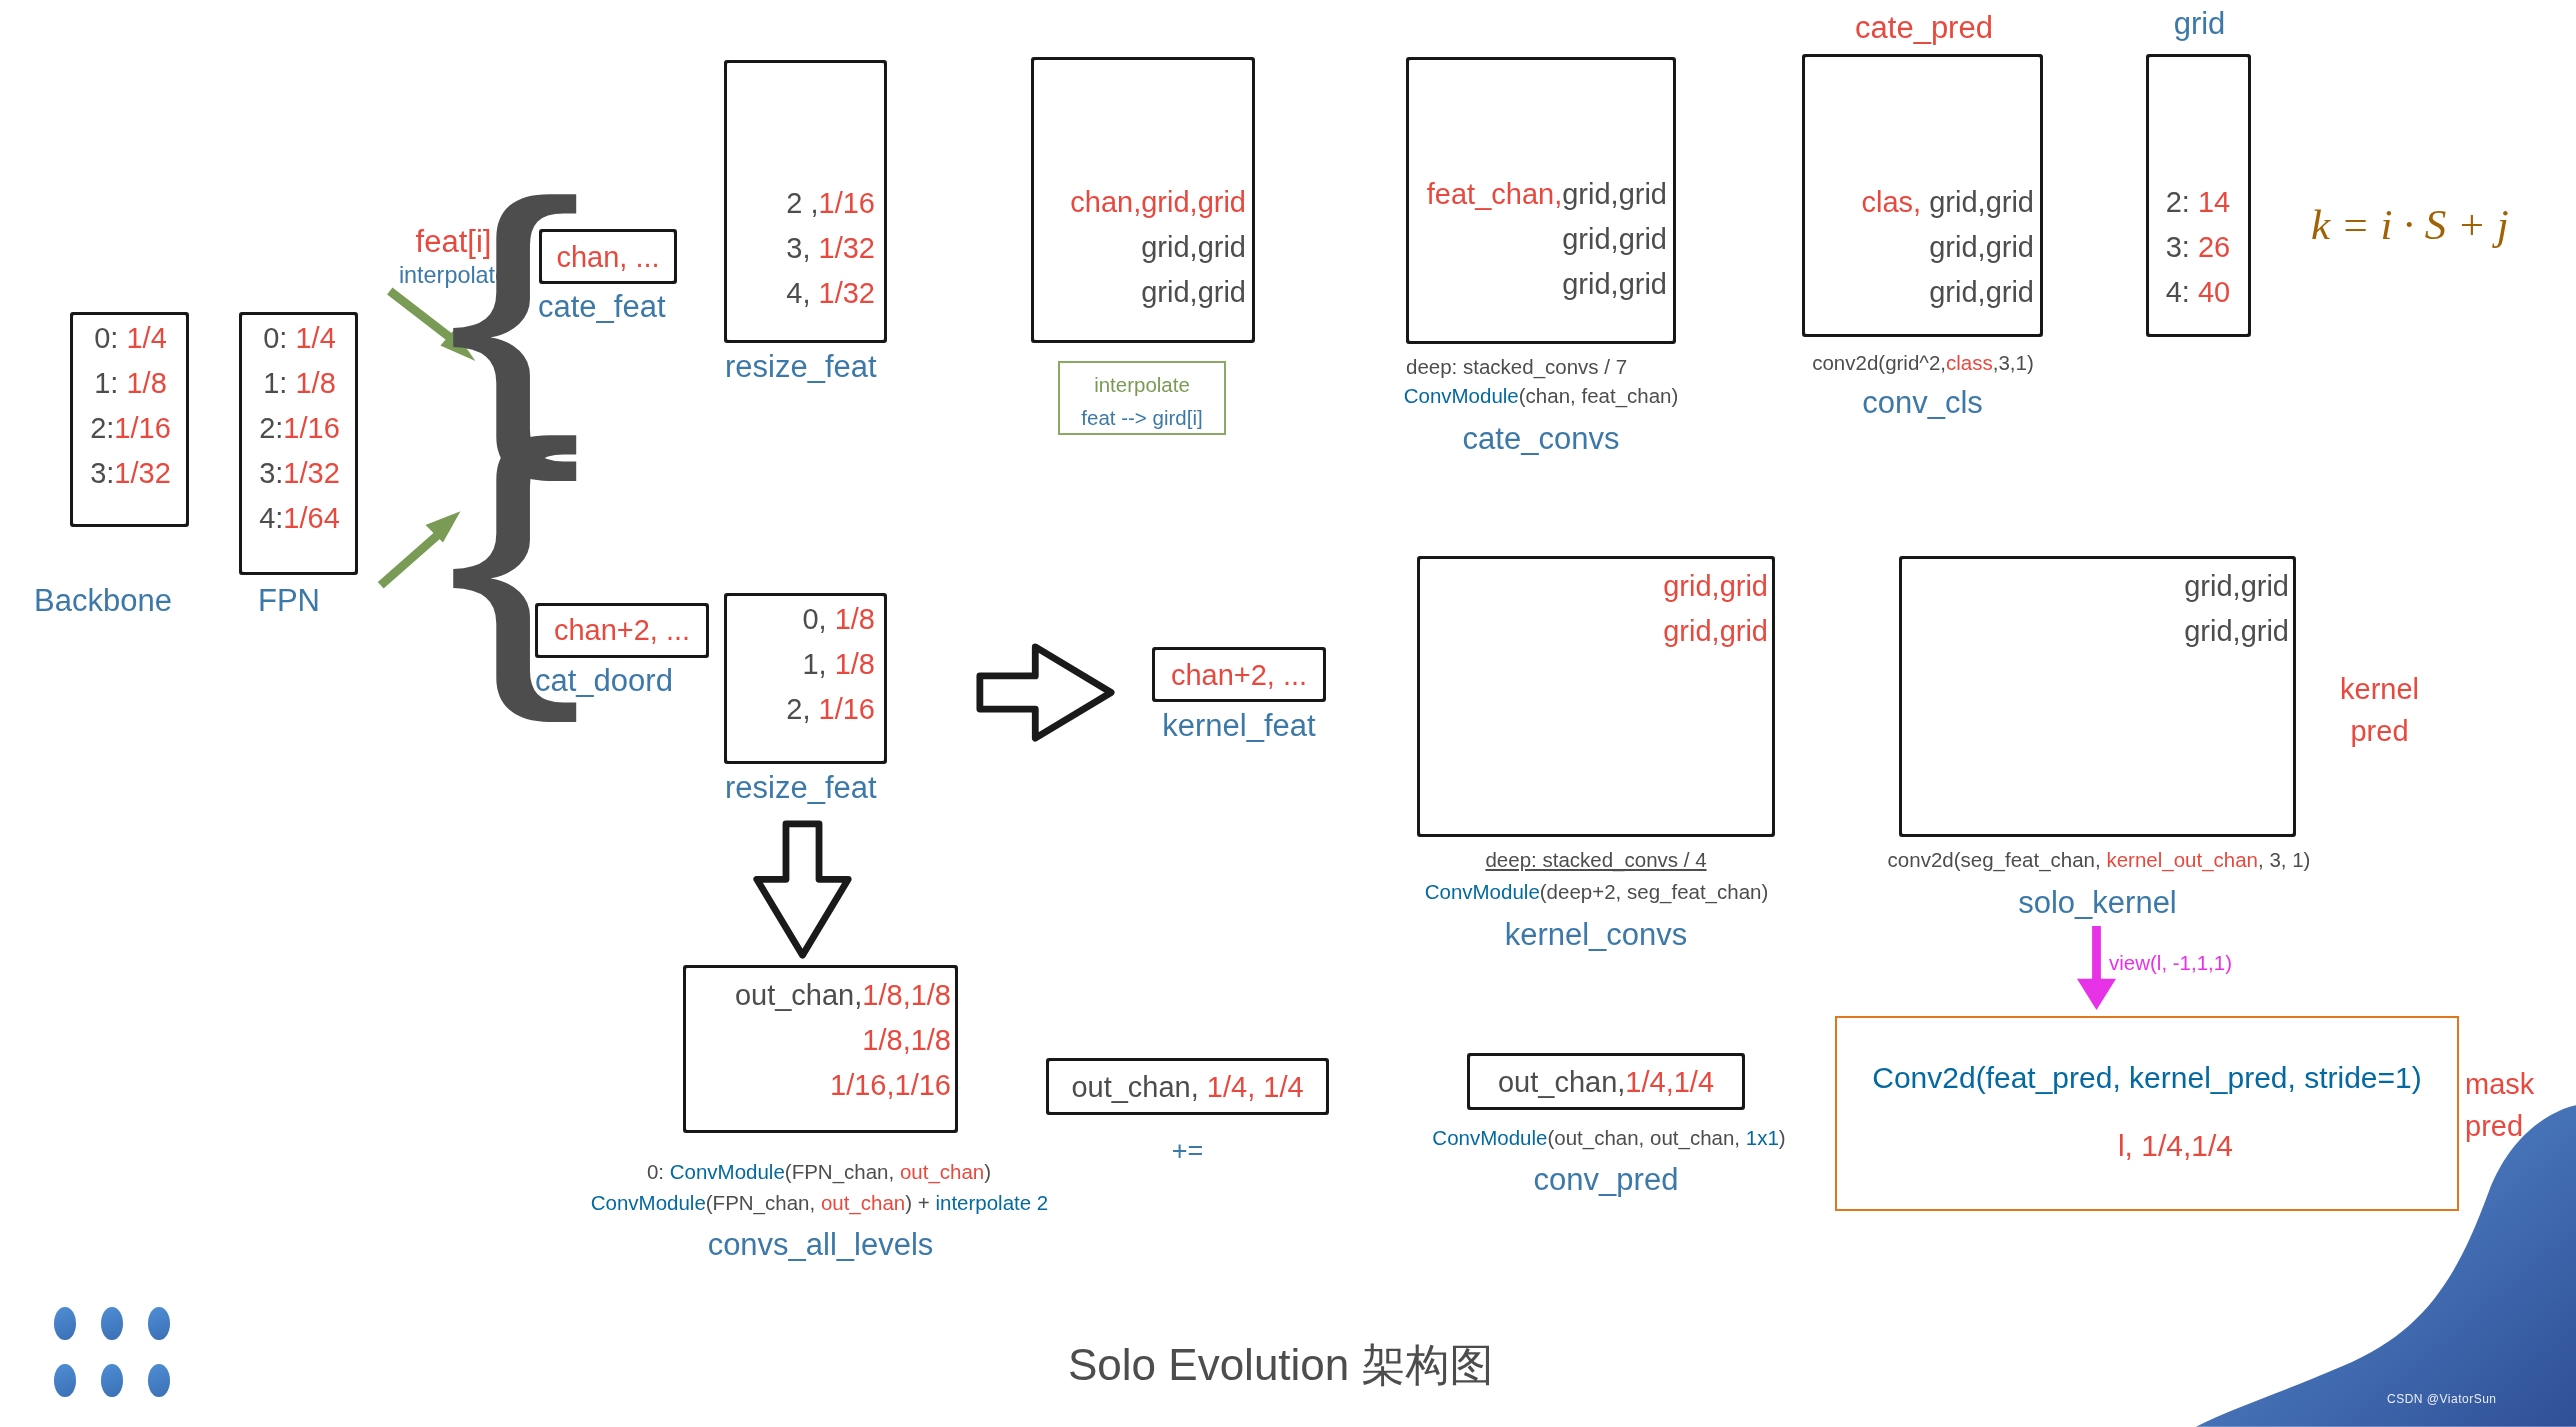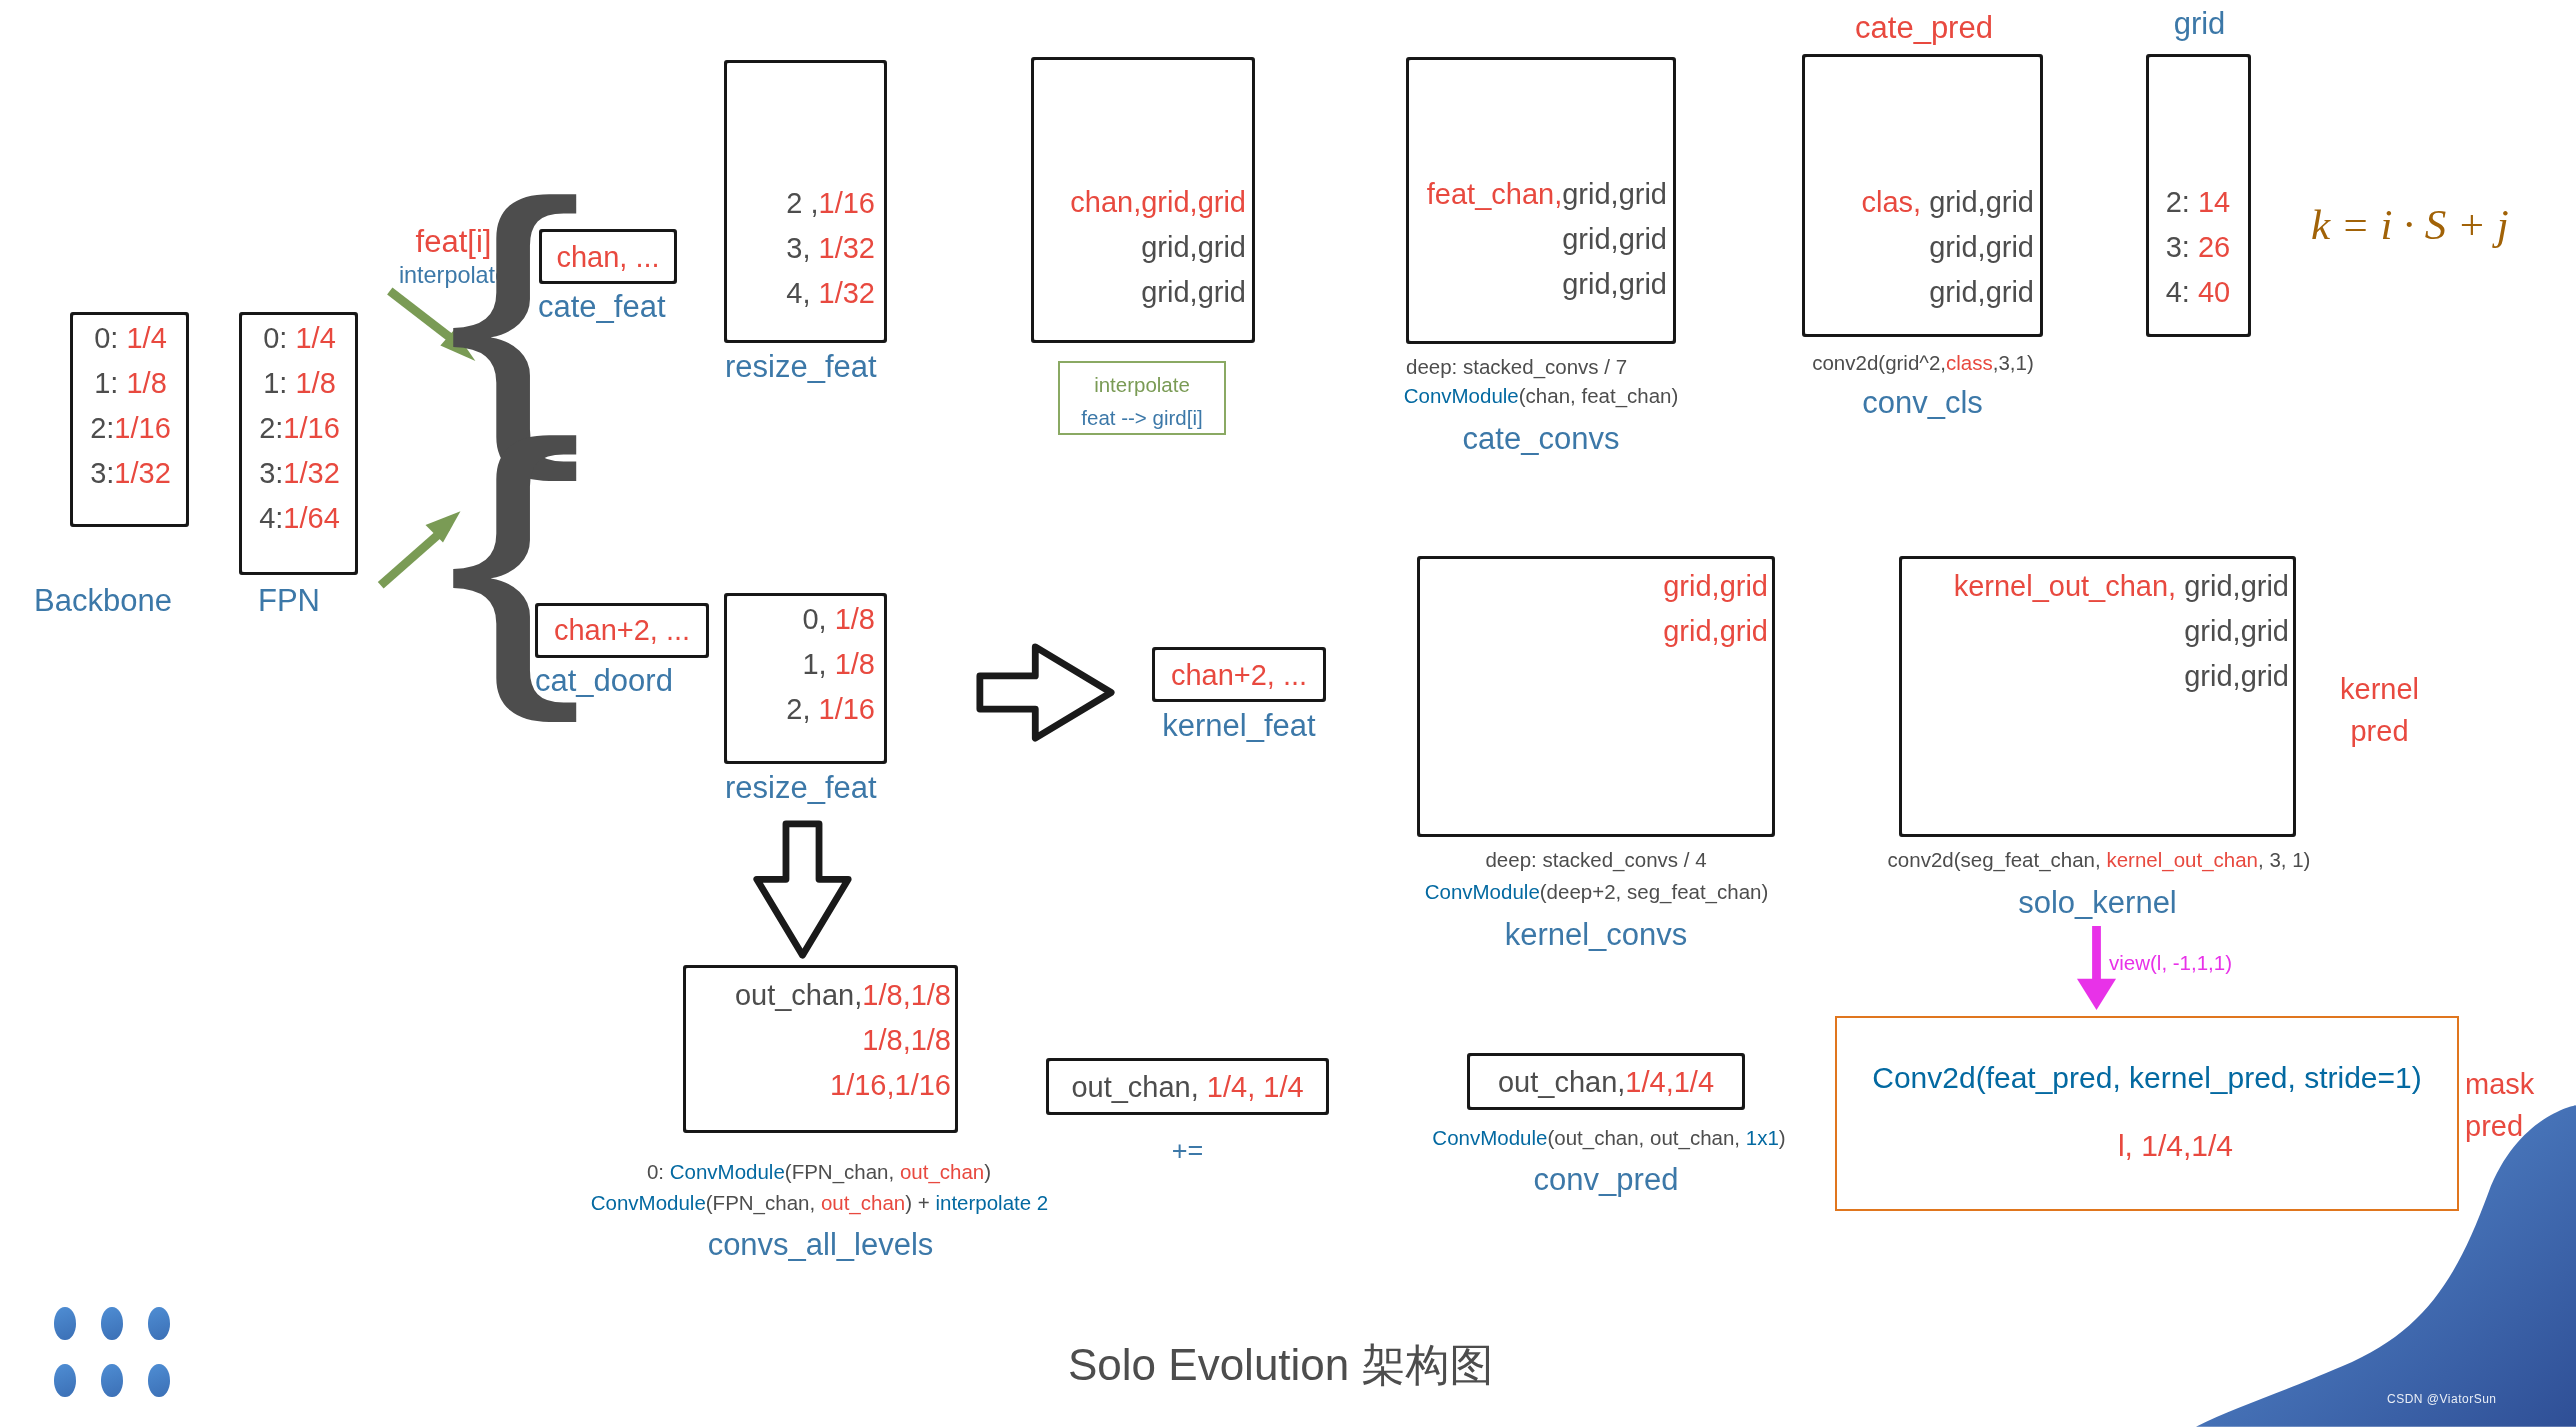--- a/index.html
+++ b/index.html
@@ -256,29 +256,28 @@
 
 <div class="sketchbox" style="left:1152px; top:647px; width:174px; height:55px;"></div>
 <div class="boxline red" style="left:1152px; top:661px; width:174px; text-align:center;">chan+2, ...</div>
 <div class="label-blue" style="left:1152px; top:708px; width:174px; text-align:center;">kernel_feat</div>
 
 <div class="sketchbox" style="left:1417px; top:556px; width:358px; height:281px;"></div>
 <div class="stack" style="left:1417px; top:564px; width:351px; text-align:right;">
   <div><span class="red">grid,grid</span></div>
   <div><span class="red">grid,grid</span></div>
 </div>
-<div class="caption" style="left:1417px; top:848px; width:358px; text-align:center;">deep: stacked_convs / 4</div>
+<div class="caption" style="left:1417px; top:848px; width:358px; text-align:center;text-decoration:underline;">deep: stacked_convs / 4</div>
 <div class="caption" style="left:1404px; top:880px; width:385px; text-align:center;">
   <span class="blueb">ConvModule</span><span class="gray">(deep+2, seg_feat_chan)</span>
 </div>
 <div class="label-blue" style="left:1417px; top:917px; width:358px; text-align:center;">kernel_convs</div>
 
 <div class="sketchbox" style="left:1899px; top:556px; width:397px; height:281px;"></div>
 <div class="stack" style="left:1899px; top:564px; width:390px; text-align:right;">
-  <div><span class="red">kernel_out_chan,</span><span class="gray"> grid,grid</span></div>
   <div><span class="gray">grid,grid</span></div>
   <div><span class="gray">grid,grid</span></div>
 </div>
 <div class="caption" style="left:1870px; top:848px; width:458px; text-align:center;">
   <span class="gray">conv2d(seg_feat_chan, </span><span class="red">kernel_out_chan</span><span class="gray">, 3, 1)</span>
 </div>
 <div class="label-blue" style="left:1899px; top:885px; width:397px; text-align:center;">solo_kernel</div>
 <div class="abs red" style="left:2311px; top:668px; width:137px; text-align:center; font-size:29px; line-height:1.45;">
   <div>kernel</div>
   <div>pred</div>

